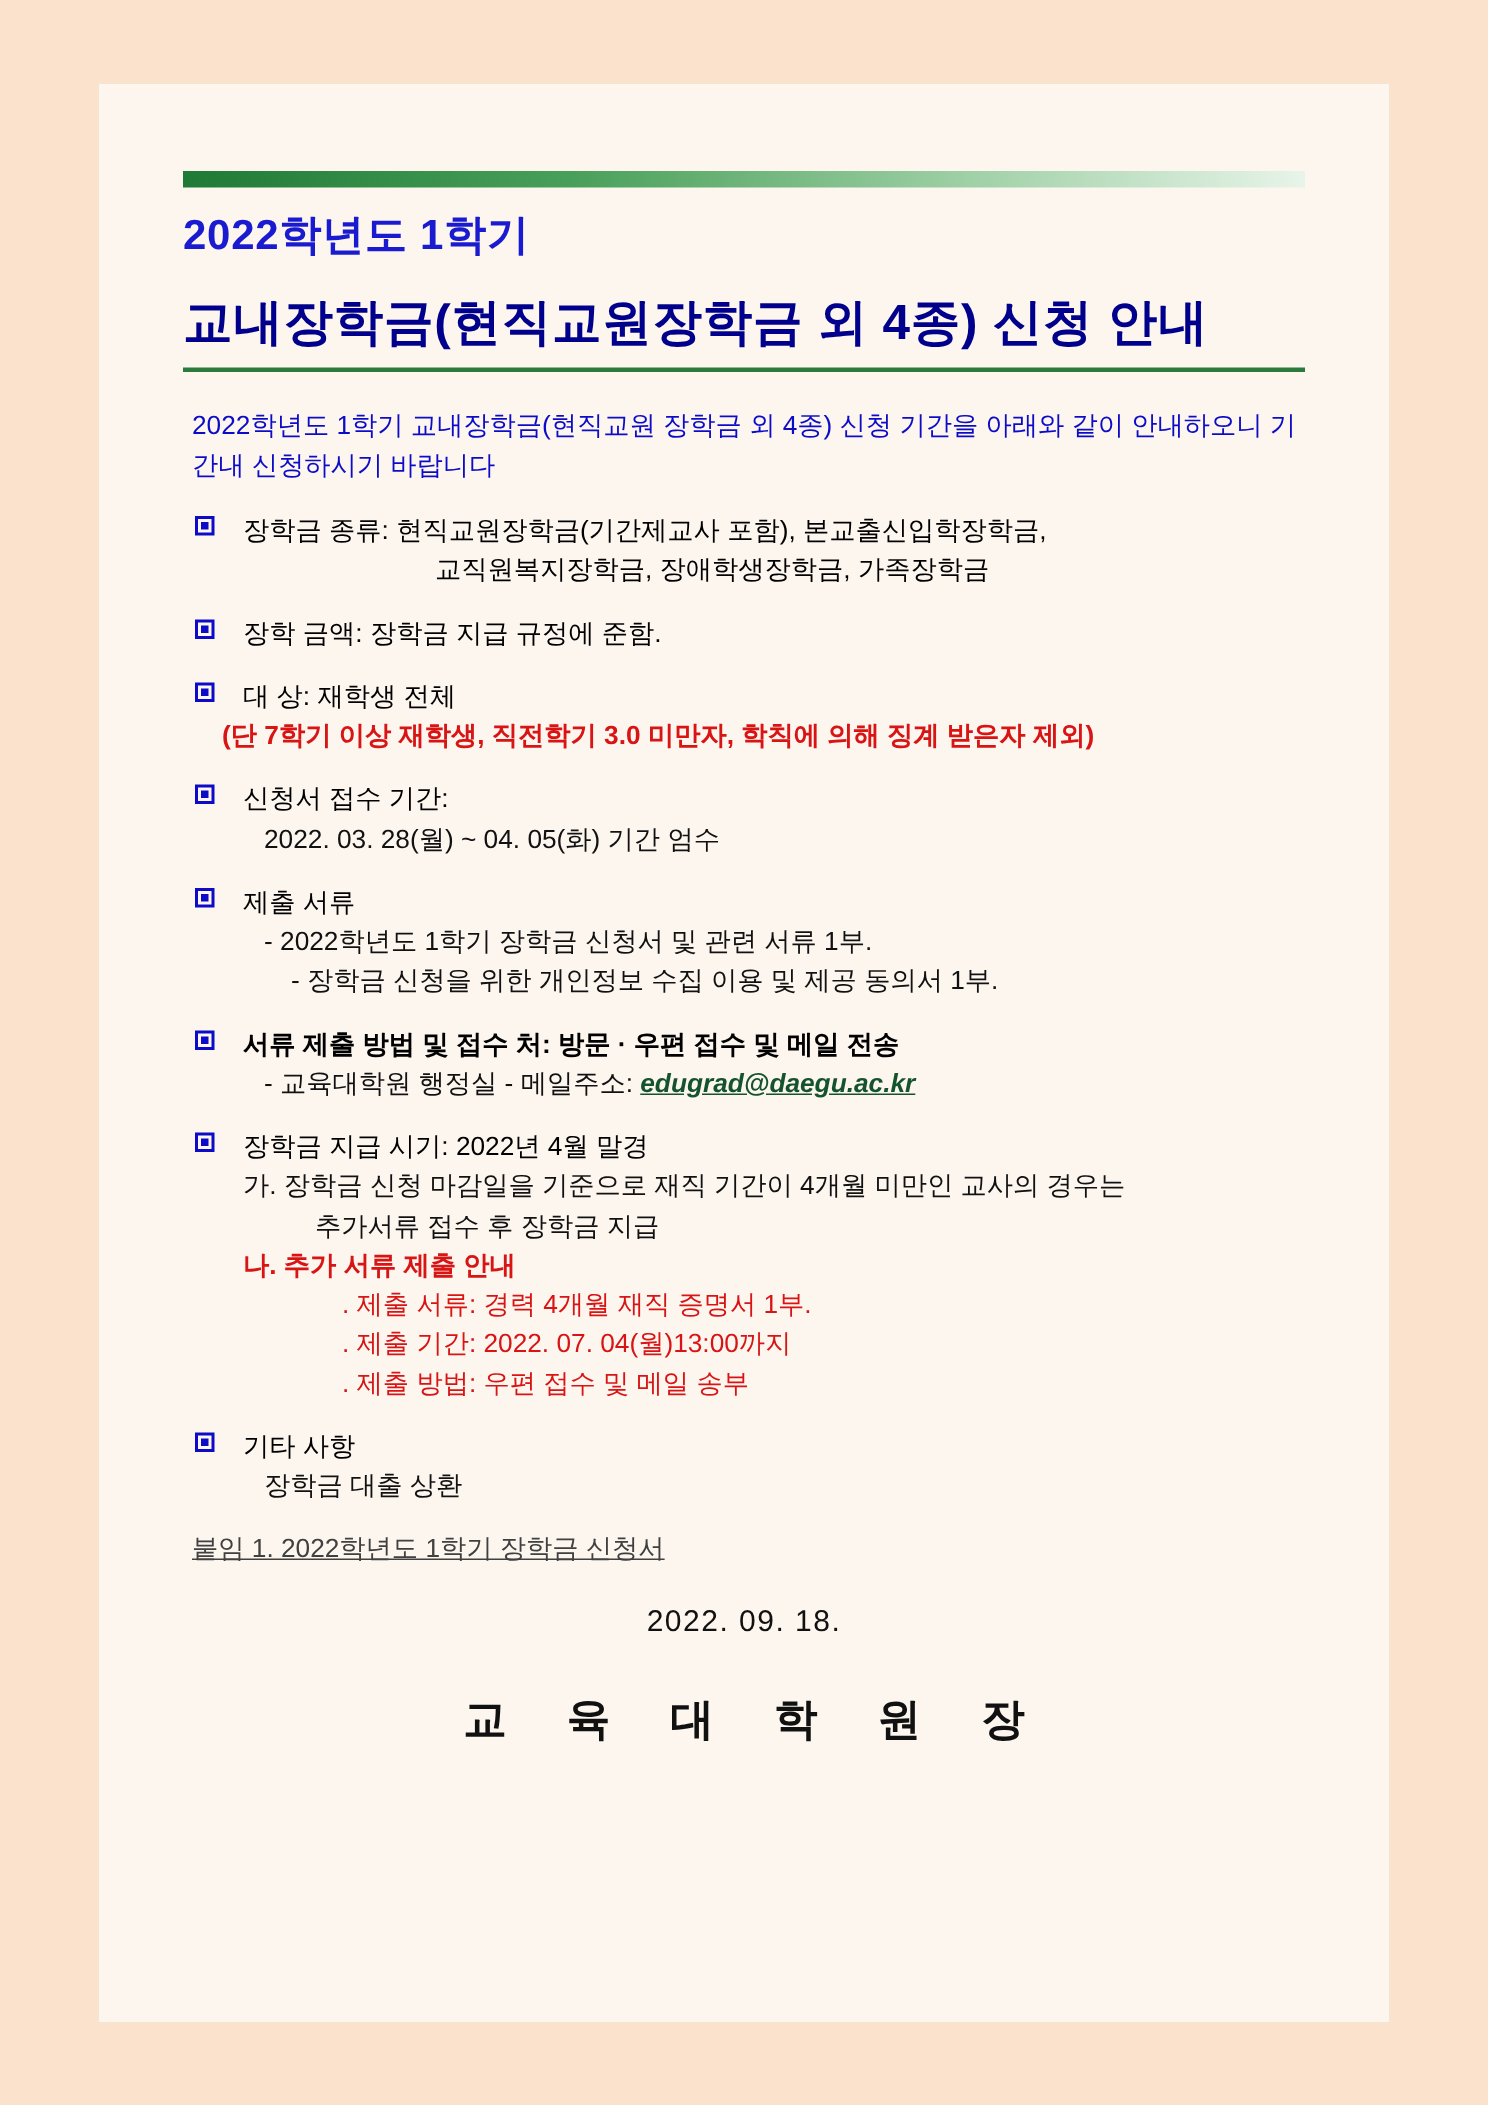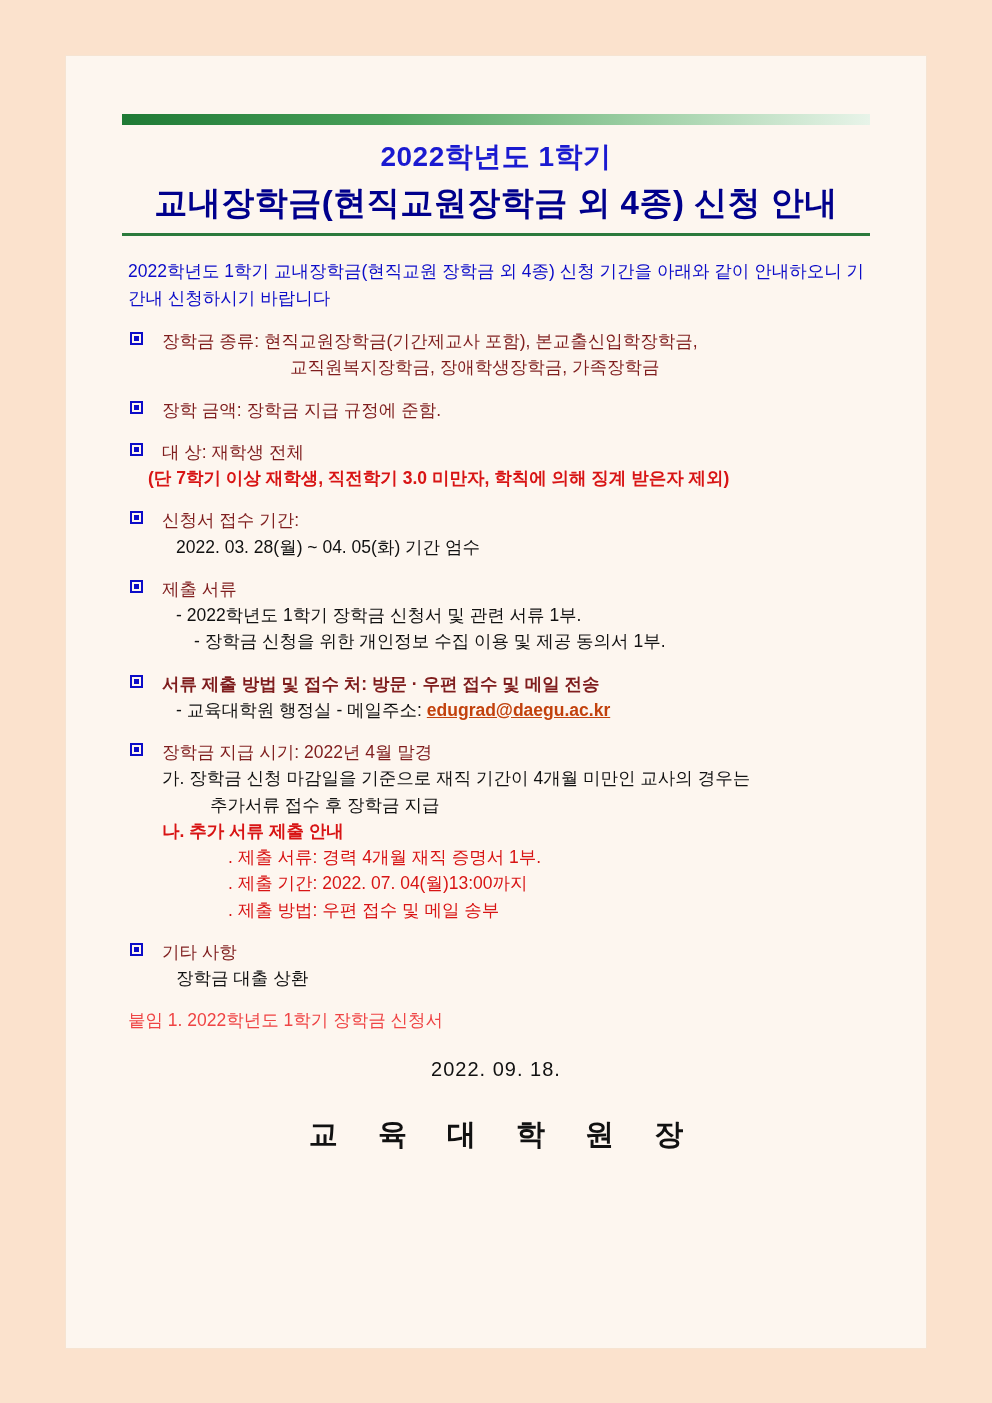--- a/index.html
+++ b/index.html
@@ -27,38 +27,37 @@
     left: 56px;
     top: 58px;
     width: 748px;
   }
   .top-bar {
     height: 11px;
     width: 100%;
     background: linear-gradient(to right, #1f7a35 0%, #49a05a 35%, #9fd0a6 70%, #e8f4e9 100%);
   }
   .title-block {
-    text-align: center;
     padding: 14px 0 8px 0;
     border-bottom: 3px solid #2b7a3c;
   }
   .title-line1 {
     color: #1a1ad0;
     font-size: 28px;
     font-weight: bold;
     letter-spacing: 0.5px;
     line-height: 1.25;
   }
   .title-line2 {
     color: #00008c;
     font-size: 33px;
     font-weight: bold;
     letter-spacing: 0.5px;
     line-height: 1.3;
-    margin-top: 8px;
+    margin-top: 20px;
   }
   .intro {
     color: #0c0cc8;
     font-size: 17.5px;
     line-height: 1.55;
     margin: 22px 0 6px 6px;
   }
   .item {
     margin-top: 16px;
     position: relative;
@@ -80,39 +79,41 @@
     top: 2px;
     right: 2px;
     bottom: 2px;
     background: #0c0cc8;
   }
   .line {
     font-size: 17.5px;
     line-height: 1.5;
     color: #0c0cc8;
   }
-  .line.blue { color: #7f1d1d; }
+  .line.blue { color: #000000; }
   .line.red { color: #d81414; }
   .line.dark { color: #111111; }
   .line.bold { font-weight: bold; }
   .indent1 { padding-left: 14px; }
   .indent2 { padding-left: 32px; }
   .indent3 { padding-left: 128px; }
   .indent4 { padding-left: 48px; }
   .indent5 { padding-left: 66px; }
   .mail {
-    color: #c2410c;
+    color: #14532d;
     text-decoration: underline;
     font-weight: bold;
+    font-style: italic;
   }
   .attach {
-    color: #ef4444;
+    color: #404040;
     font-size: 17.5px;
     margin: 16px 0 0 6px;
     line-height: 1.5;
+    text-decoration: underline;
   }
   .date {
     text-align: center;
     color: #111111;
     font-size: 20px;
     margin-top: 24px;
     letter-spacing: 1px;
   }
   .signer {
     text-align: center;

